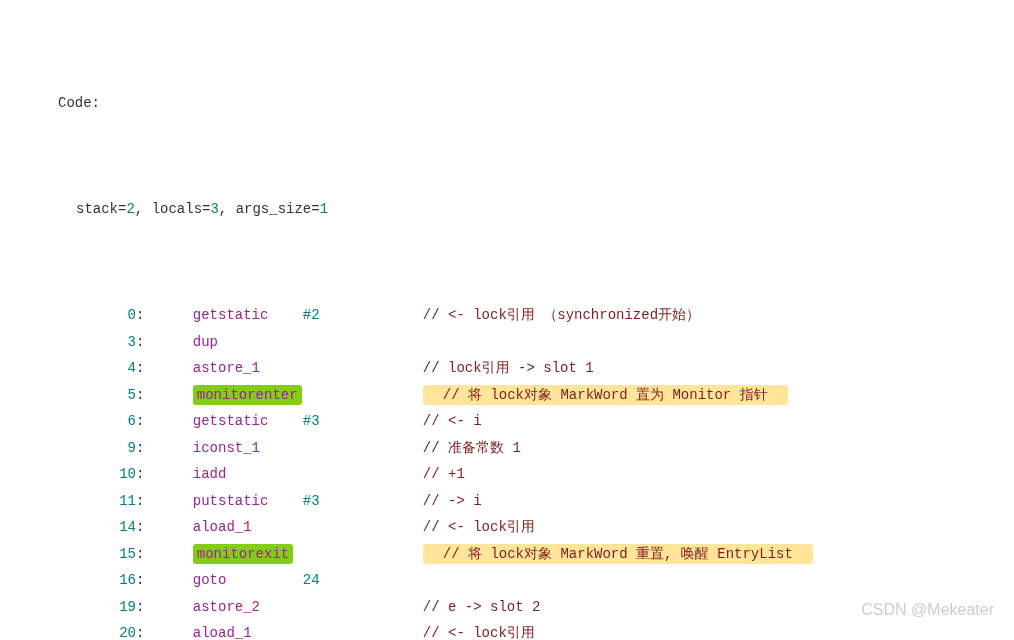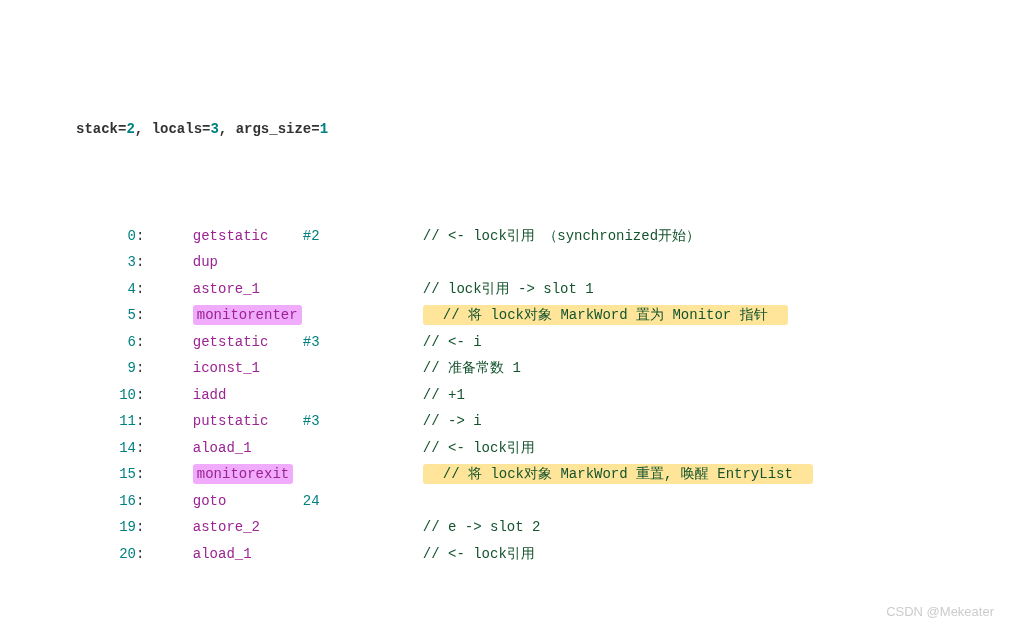--- a/index.html
+++ b/index.html
@@ -21,21 +21,21 @@
     }
     .code-container {
       white-space: pre;
     }
     .line {
       display: flex;
       align-items: baseline;
       height: 26.5px;
     }
     .indent-1 { padding-left: 38px; }
-    .indent-2 { padding-left: 56px; font-weight: bold; }
+    .indent-2 { padding-left: 56px; }
     .indent-3 { padding-left: 72px; }
     .offset {
       display: inline-block;
       width: 44px;
       text-align: right;
       color: #008080;
       margin-right: 0;
     }
     .colon { color: #333; }
     .instr {
@@ -43,40 +43,40 @@
       width: 110px;
       color: #9b2393;
       margin-left: 40px;
     }
     .operand {
       display: inline-block;
       width: 120px;
       color: #008080;
     }
     .comment {
-      color: #14532d;
+      color: #7f1d1d;
     }
     .highlight-instr {
-      background: #f0abfc;
+      background: #84cc16;
       padding: 2px 4px;
       border-radius: 3px;
     }
     .header-text {
       color: #333;
     }
     .stack-line {
       color: #333;
     }
     .stack-num { color: #008080; }
     .watermark {
       position: absolute;
       right: 20px;
       bottom: 15px;
       color: #ccc;
-      font-size: 13px;
+      font-size: 16px;
       font-family: "Microsoft YaHei", sans-serif;
     }
     .wm-center {
       position: absolute;
       top: 45%;
       left: 50%;
       transform: translate(-50%, -50%) rotate(-30deg);
       color: rgba(200,200,200,0.18);
       font-size: 32px;
       pointer-events: none;
@@ -86,20 +86,23 @@
       background: #ffe59a;
       padding: 2px 20px;
       border-radius: 3px;
     }
   </style>
 </head>
 <body>
 
 <div class="code-container">
 
+  <div class="line indent-1">
+    <span class="header-text">Code:</span>
+  </div>
 
   <div class="line indent-2">
     <span class="stack-line"><span>stack=</span><span class="stack-num">2</span><span>, locals=</span><span class="stack-num">3</span><span>, args_size=</span><span class="stack-num">1</span></span>
   </div>
 
   <div id="lines-container"><div class="line indent-3"><span class="offset">0</span><span class="colon">: </span><span class="instr">getstatic</span><span class="operand">#2</span><span class="comment">// &lt;- lock引用 （synchronized开始）</span></div><div class="line indent-3"><span class="offset">3</span><span class="colon">: </span><span class="instr">dup</span><span class="operand"></span></div><div class="line indent-3"><span class="offset">4</span><span class="colon">: </span><span class="instr">astore_1</span><span class="operand"></span><span class="comment">// lock引用 -&gt; slot 1</span></div><div class="line indent-3"><span class="offset">5</span><span class="colon">: </span><span class="instr"><span class="highlight-instr">monitorenter</span></span><span class="operand"></span><span class="comment"><span class="hl-full">// 将 lock对象 MarkWord 置为 Monitor 指针</span></span></div><div class="line indent-3"><span class="offset">6</span><span class="colon">: </span><span class="instr">getstatic</span><span class="operand">#3</span><span class="comment">// &lt;- i</span></div><div class="line indent-3"><span class="offset">9</span><span class="colon">: </span><span class="instr">iconst_1</span><span class="operand"></span><span class="comment">// 准备常数 1</span></div><div class="line indent-3"><span class="offset">10</span><span class="colon">: </span><span class="instr">iadd</span><span class="operand"></span><span class="comment">// +1</span></div><div class="line indent-3"><span class="offset">11</span><span class="colon">: </span><span class="instr">putstatic</span><span class="operand">#3</span><span class="comment">// -&gt; i</span></div><div class="line indent-3"><span class="offset">14</span><span class="colon">: </span><span class="instr">aload_1</span><span class="operand"></span><span class="comment">// &lt;- lock引用</span></div><div class="line indent-3"><span class="offset">15</span><span class="colon">: </span><span class="instr"><span class="highlight-instr">monitorexit</span></span><span class="operand"></span><span class="comment"><span class="hl-full">// 将 lock对象 MarkWord 重置, 唤醒 EntryList</span></span></div><div class="line indent-3"><span class="offset">16</span><span class="colon">: </span><span class="instr">goto</span><span class="operand">24</span></div><div class="line indent-3"><span class="offset">19</span><span class="colon">: </span><span class="instr">astore_2</span><span class="operand"></span><span class="comment">// e -&gt; slot 2</span></div><div class="line indent-3"><span class="offset">20</span><span class="colon">: </span><span class="instr">aload_1</span><span class="operand"></span><span class="comment">// &lt;- lock引用</span></div></div>
 
   
 
   

